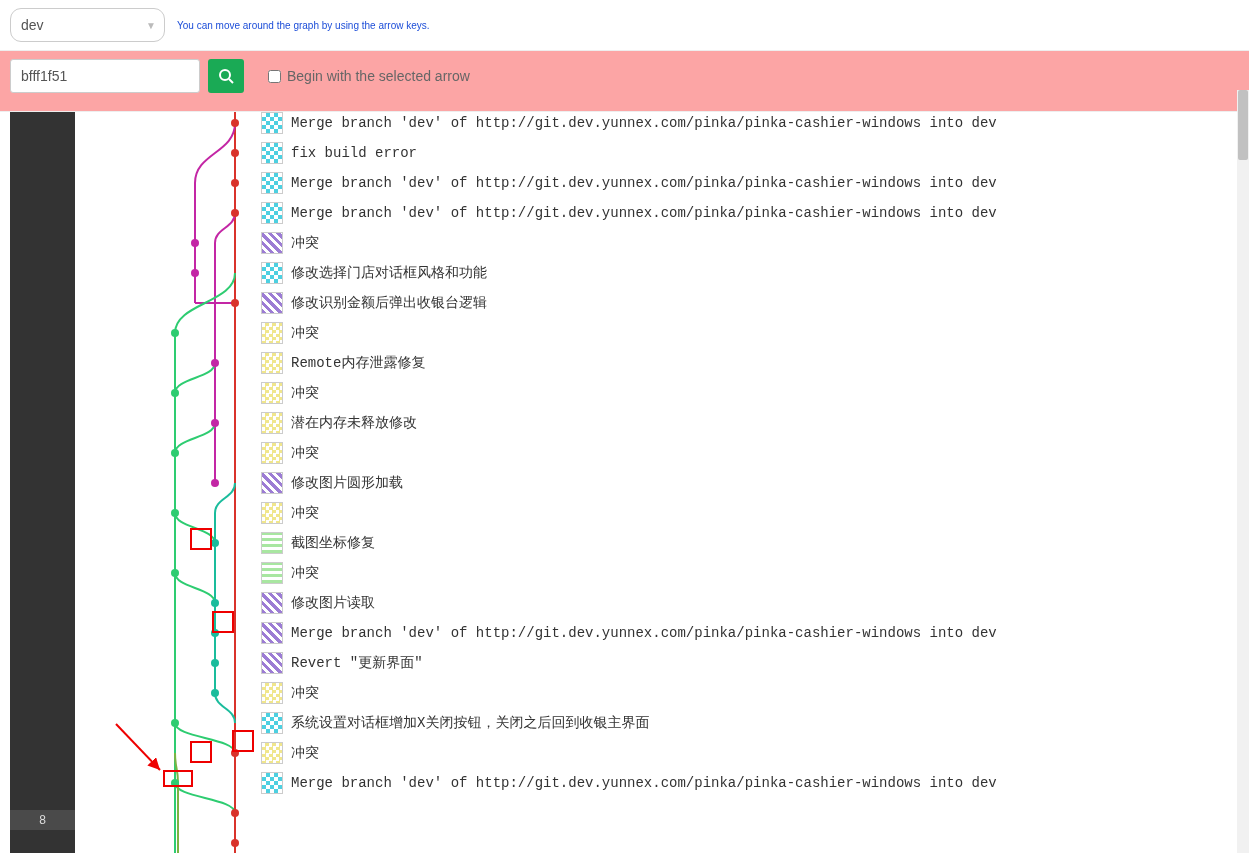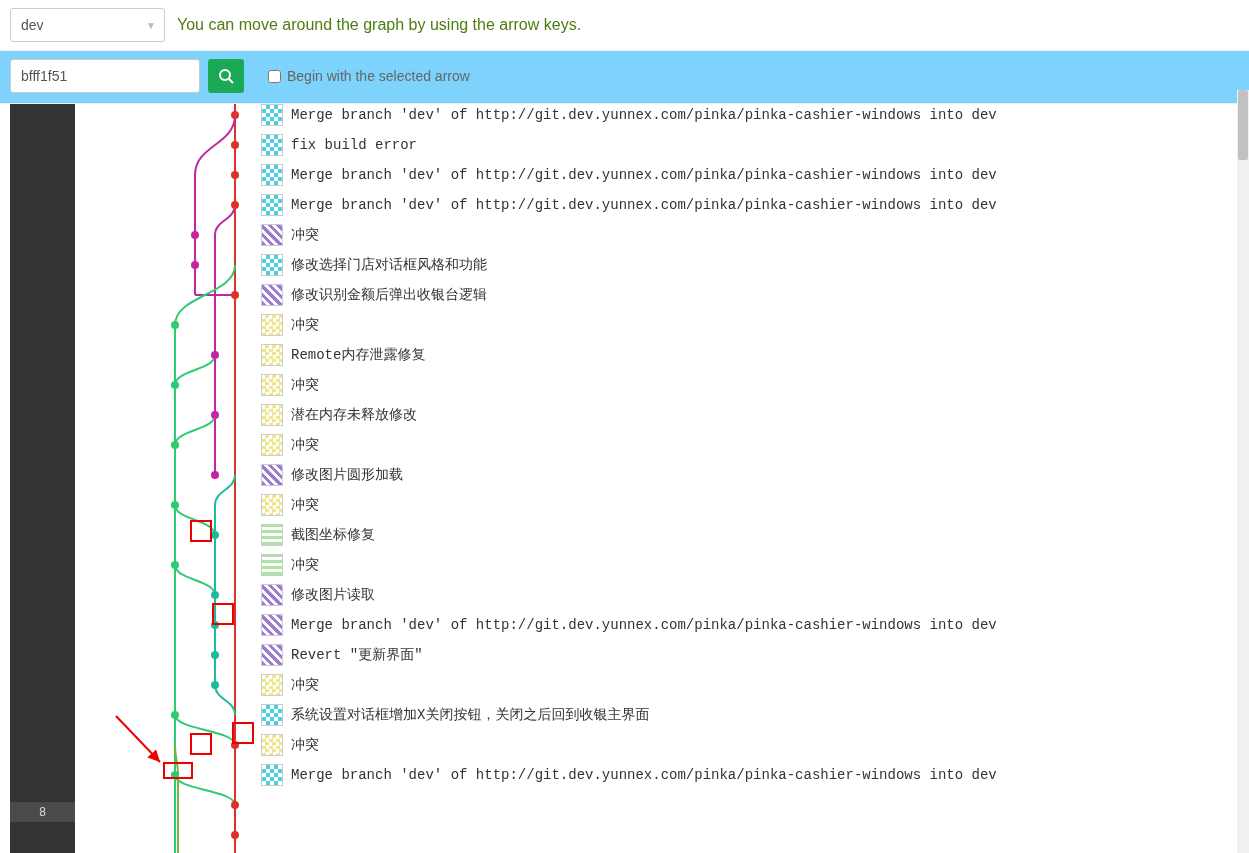--- a/index.html
+++ b/index.html
@@ -1,21 +1,21 @@
 <!DOCTYPE html>
 <html><head>
 <meta charset="utf-8">
 <style>
 * { box-sizing: border-box; margin: 0; padding: 0; }
 body { font-family: -apple-system, BlinkMacSystemFont, "Segoe UI", Helvetica, Arial, sans-serif; font-size: 14px; color: #333; background: #fff; }
 .top-bar { display: flex; align-items: center; padding: 8px 10px; gap: 12px; }
-.branch-select { position: relative; min-width: 155px; height: 34px; border: 1px solid #ccc; border-radius: 3px; background: #fff; display: flex; align-items: center; padding: 0 10px; color: #555; cursor: pointer; }
+.branch-select { position: relative; min-width: 155px; height: 34px; border: 1px solid #ccc; border-radius: 11px; background: #fff; display: flex; align-items: center; padding: 0 10px; color: #555; cursor: pointer; }
 .branch-select .chev { position: absolute; right: 8px; color: #bbb; font-size: 10px; }
-.hint-text { color: #4d7c0f; font-size: 16px; }
-.search-row { display: flex; align-items: center; padding: 8px 10px 10px; gap: 8px; background: #7dd3fc; border-top: 1px solid #eee; border-bottom: 1px solid #eee; }
+.hint-text { color: #1d4ed8; font-size: 10px; }
+.search-row { display: flex; align-items: center; padding: 8px 10px 18px; gap: 8px; background: #fca5a5; border-top: 1px solid #eee; border-bottom: 1px solid #eee; }
 .search-input { width: 190px; height: 34px; border: 1px solid #ccc; border-radius: 3px; padding: 0 10px; font-size: 14px; color: #555; }
 .search-btn { width: 36px; height: 34px; background: #1aaa55; border: none; border-radius: 3px; color: #fff; cursor: pointer; display: flex; align-items: center; justify-content: center; }
 .begin-wrap { display: flex; align-items: center; gap: 6px; margin-left: 16px; color: #666; font-size: 14px; }
 .begin-wrap input[type=checkbox] { width: 13px; height: 13px; }
 
 .main-area { position: relative; height: calc(853px - 90px); overflow: hidden; }
 .left-gutter { position: absolute; left: 10px; top: 0; bottom: 0; width: 65px; background: #333; }
 .left-gutter .badge { position: absolute; bottom: 45px; left: 0; right: 0; text-align: center; background: #4a4a4a; color: #ddd; font-size: 12px; padding: 3px 0; }
 
 .graph-area { position: absolute; left: 75px; right: 12px; top: 0; bottom: 0; background: #fff; overflow: hidden; }

